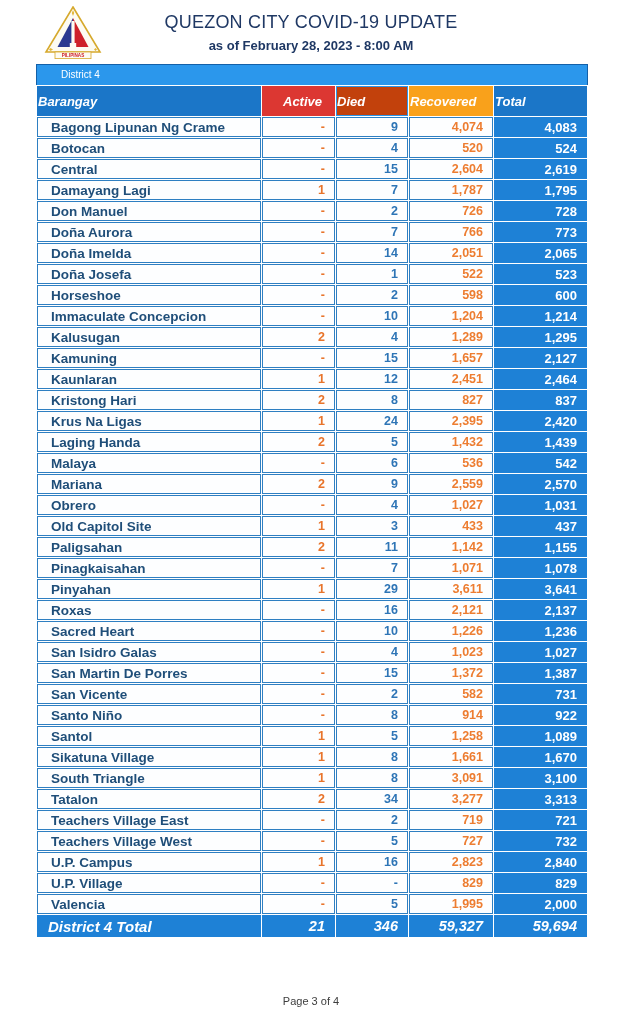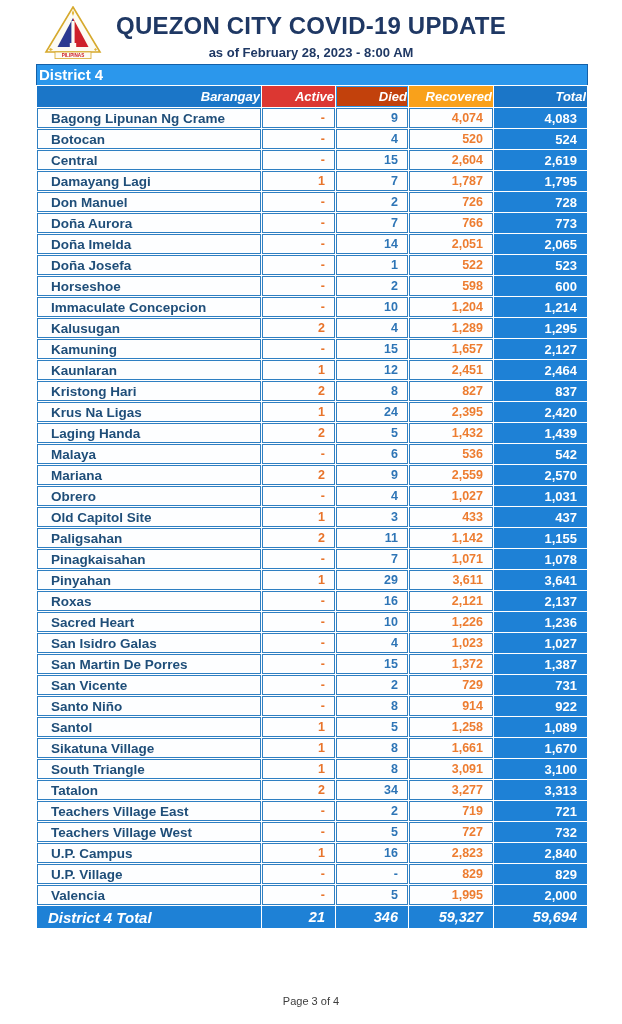--- a/index.html
+++ b/index.html
@@ -15,48 +15,48 @@
   
   .logo {
     position:absolute; left:44px; top:6px;
     width:58px; height:54px;
   }
   .titles {
     position:absolute; left:0; right:0; top:12px;
     text-align:center;
   }
   .title {
-    color:#1F3864; font-size:24px; font-weight:bold;
+    color:#1F3864; font-size:18px; font-weight:normal;
     letter-spacing:.2px;
     text-align:center;
   }
   .subtitle {
     color:#1F3864; font-size:13px; font-weight:bold;
     margin-top:5px;
   }
   
   .table-wrap {
     position:absolute; left:36px; top:64px; width:552px;
   }
   .district-bar {
     height:21px; background:#2B97EC;
     border:1px solid #1460A8; border-bottom:none;
-    color:#ffffff; font-size:15px; font-weight:bold;
-    line-height:19px; padding-left:2px;
+    color:#ffffff; font-size:10px; font-weight:normal;
+    line-height:19px; padding-left:24px;
   }
   table.covid {
     width:552px; table-layout:fixed;
     border-collapse:separate; border-spacing:1px;
     background:#ffffff;
   }
   td, th { overflow:hidden; white-space:nowrap; }
   th {
-    height:21px; color:#ffffff;
+    height:30px; color:#ffffff;
     font-size:13px; font-weight:bold; font-style:italic;
-    text-align:right; border:1px solid transparent;margin-left:44px;
+    text-align:left; border:1px solid transparent;margin-left:44px;
   }
   th.h-name      { background:#1B76C8; border-color:#1B76C8; }
   th.h-active    { background:#DC3732; border-color:#DC3732;padding-left:20px; }
   th.h-died      { background:#c2410c; border-color:#2B97EC; }
   th.h-recovered { background:#F9A11B; border-color:#F9A11B; }
   th.h-total     { background:#1B76C8; border-color:#1B76C8; }
   td {
     height:20px; border:1px solid #2E7FC2;
     background:#FDFEFF; font-weight:bold; font-size:13px;
   }
@@ -313,21 +313,21 @@
             <td class="name">San Martin De Porres</td>
             <td class="active">-</td>
             <td class="died">15</td>
             <td class="recovered">1,372</td>
             <td class="total">1,387</td>
           </tr>
           <tr>
             <td class="name">San Vicente</td>
             <td class="active">-</td>
             <td class="died">2</td>
-            <td class="recovered">729</td>
+            <td class="recovered">582</td>
             <td class="total">731</td>
           </tr>
           <tr>
             <td class="name">Santo Niño</td>
             <td class="active">-</td>
             <td class="died">8</td>
             <td class="recovered">914</td>
             <td class="total">922</td>
           </tr>
           <tr>

